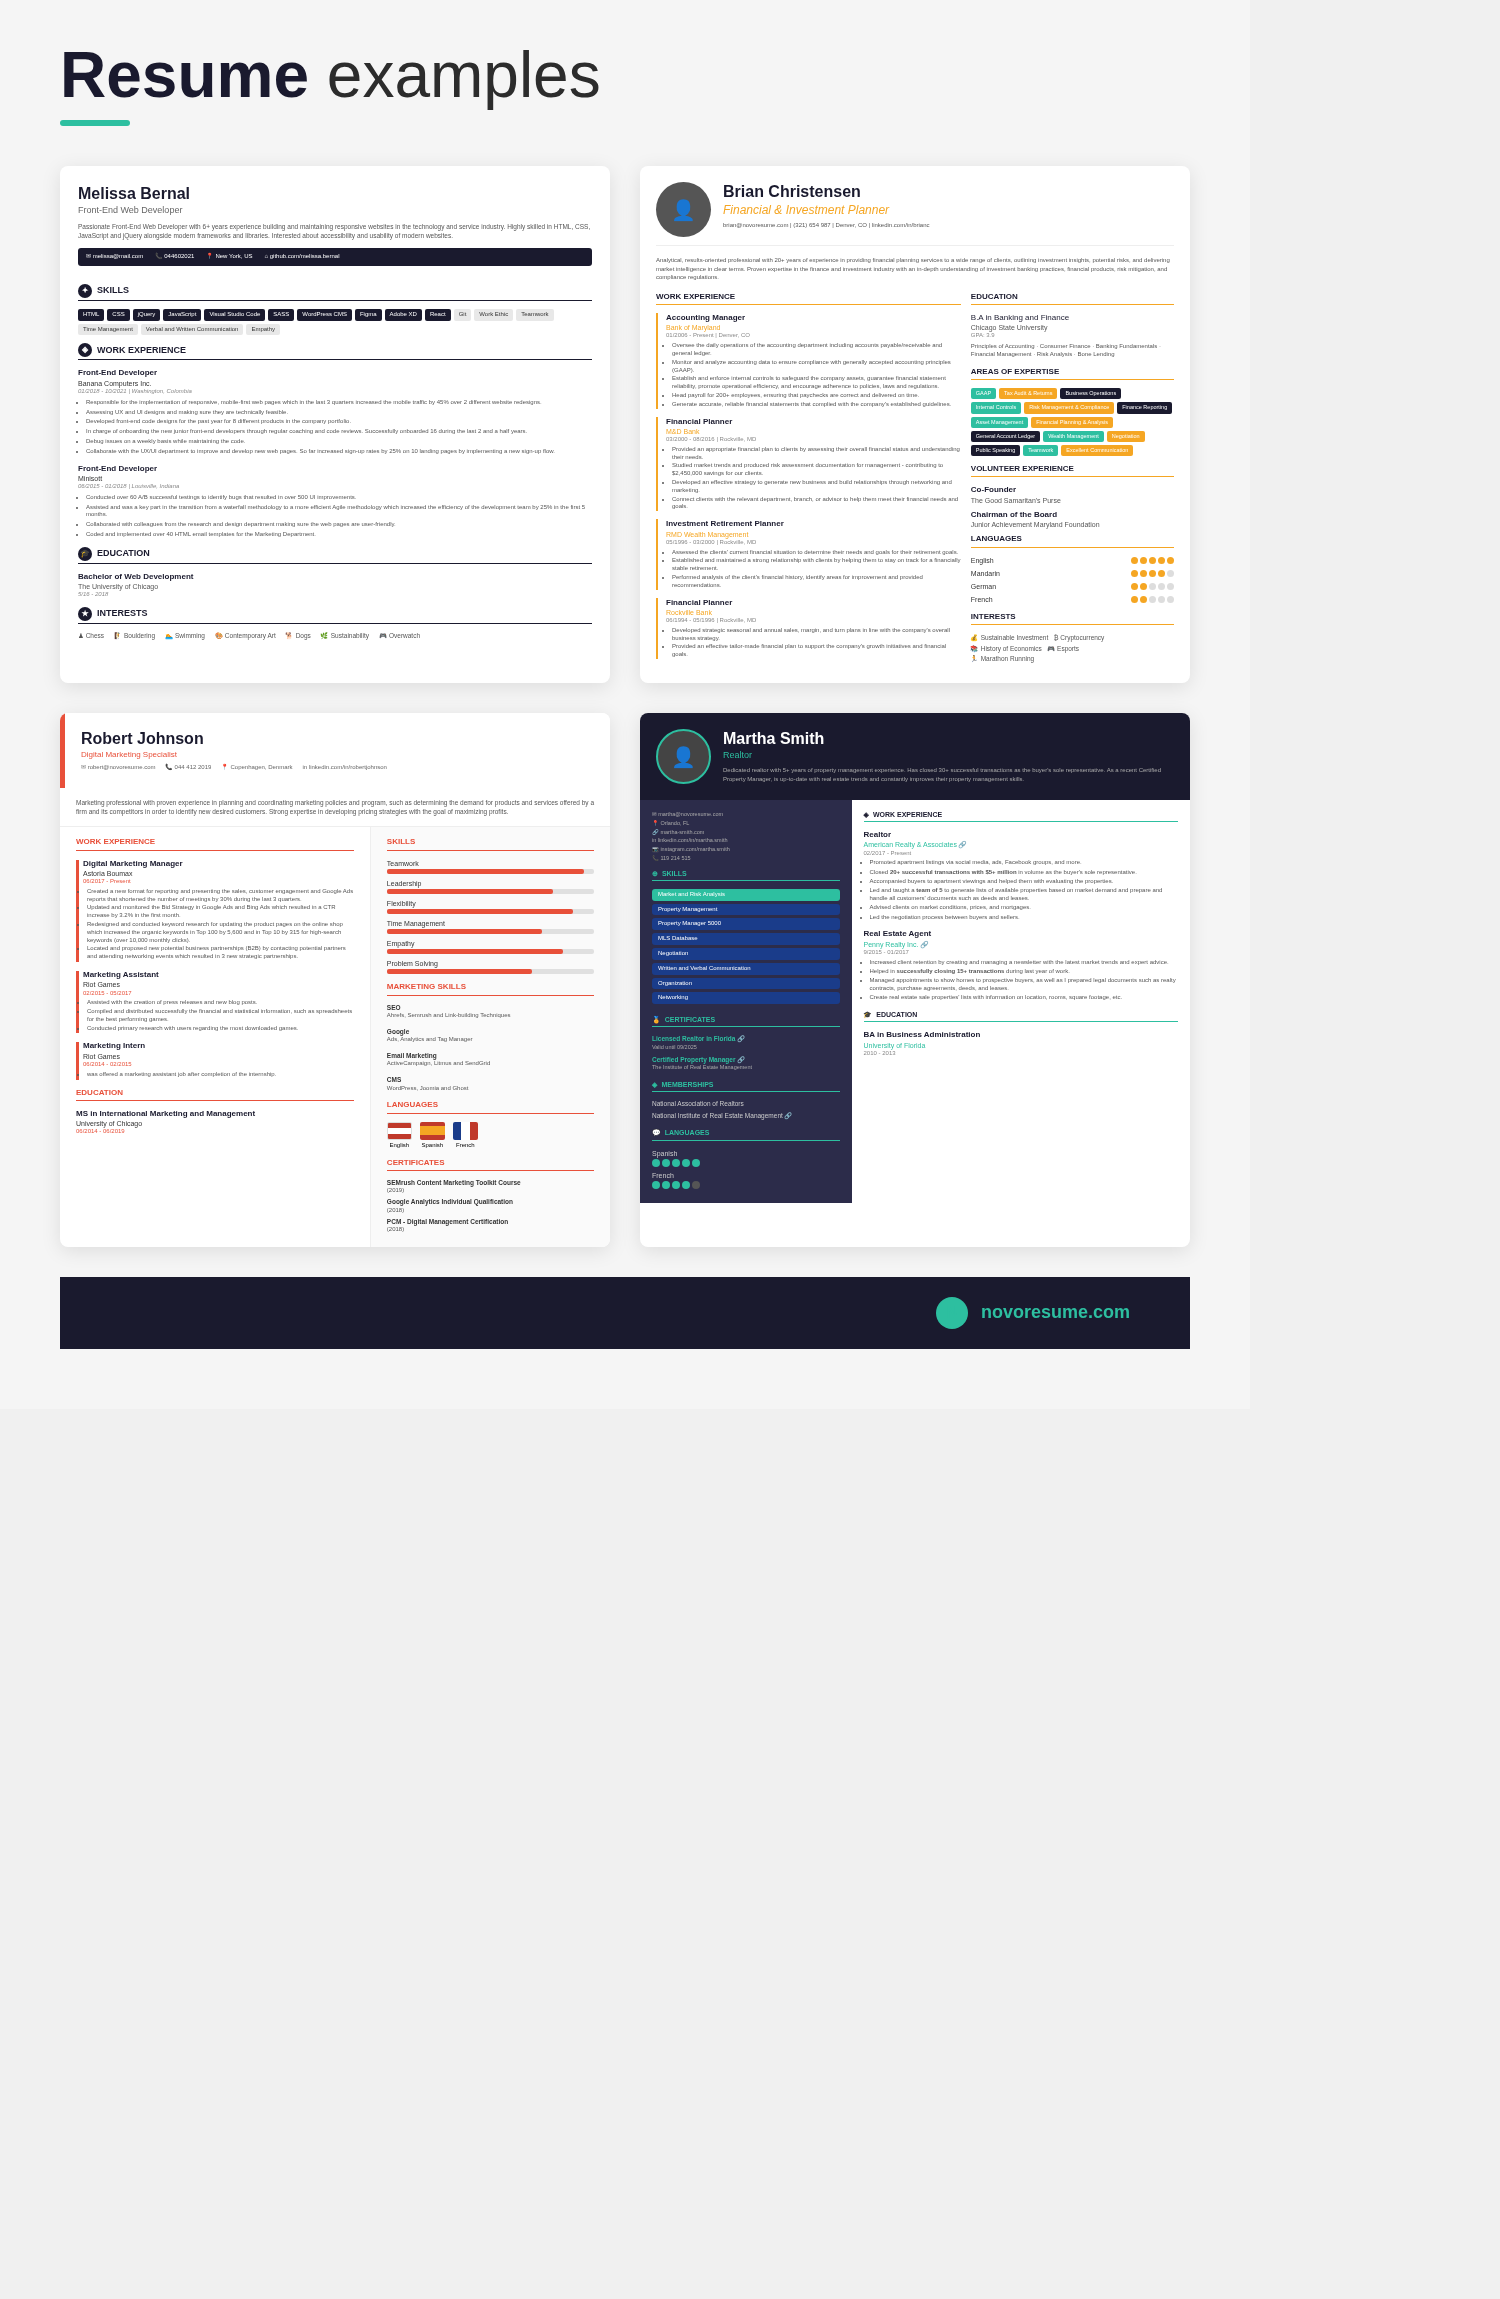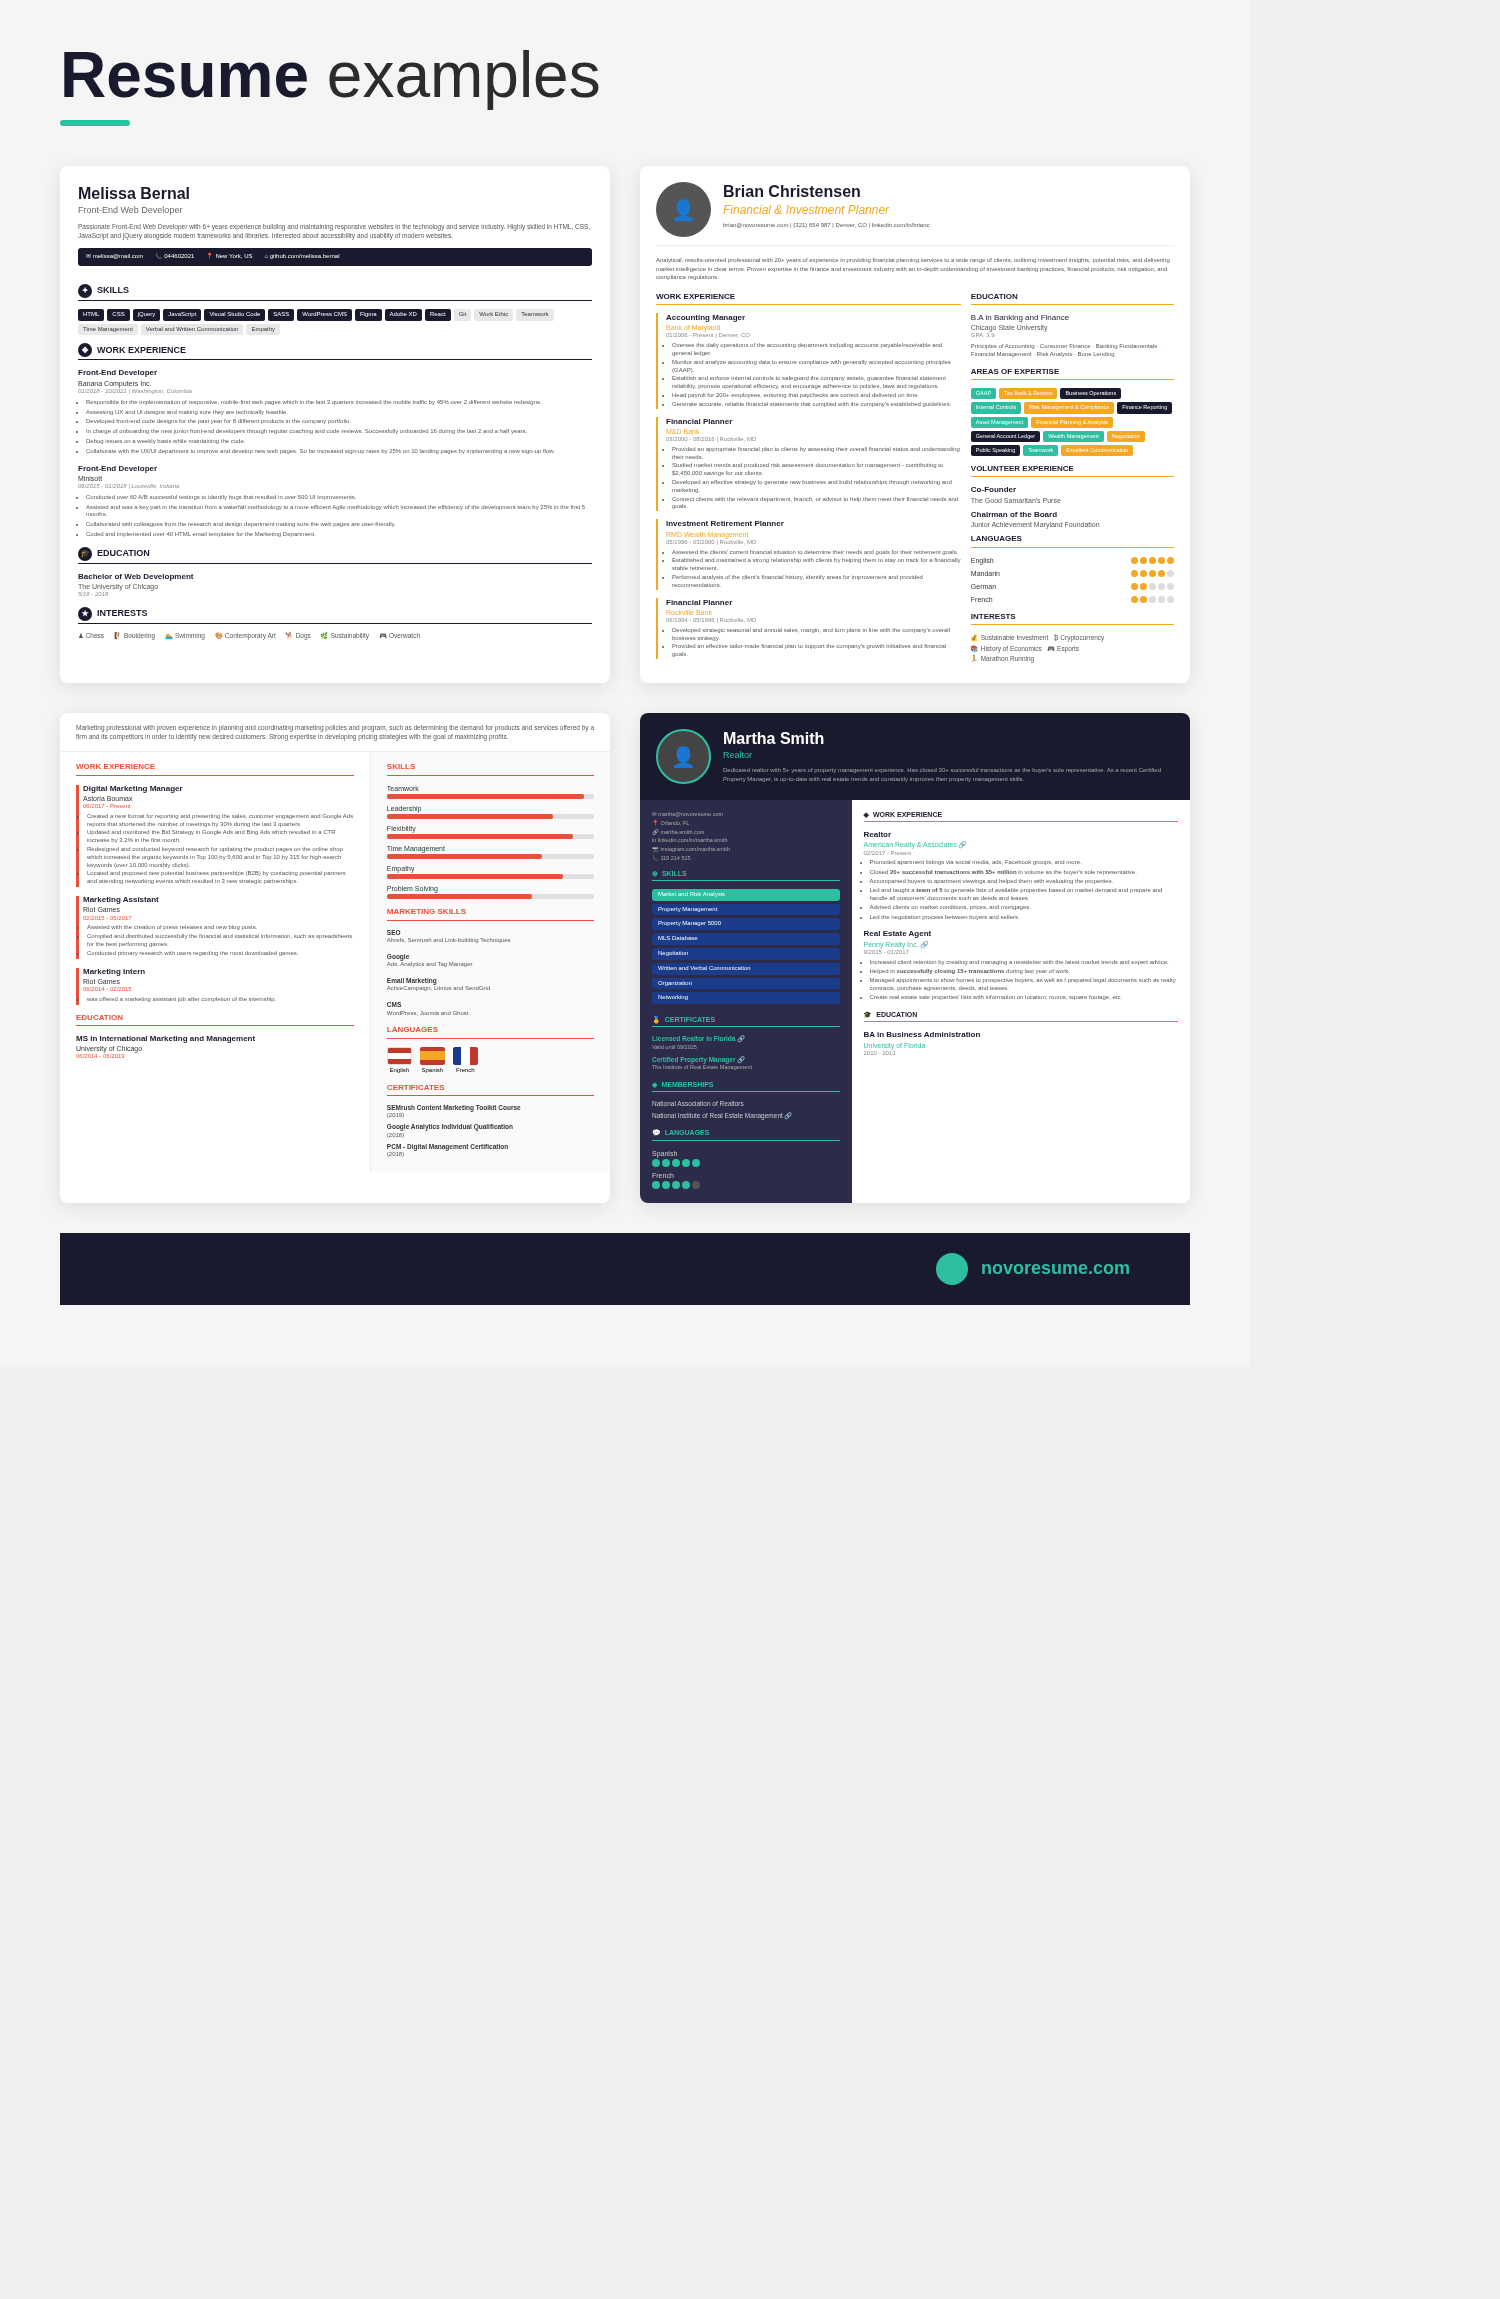--- a/index.html
+++ b/index.html
@@ -573,20 +573,30 @@
           <div style="font-size:6.5px;color:#555;line-height:1.6;">
             💰 Sustainable Investment &nbsp; ₿ Cryptocurrency<br>
             📚 History of Economics &nbsp; 🎮 Esports<br>
             🏃 Marathon Running
           </div>
         </div>
       </div>
     </div>
 
     <div class="resume-card r3">
+      <div class="r3-header">
+        <div class="r3-name">Robert Johnson</div>
+        <div class="r3-title">Digital Marketing Specialist</div>
+        <div class="r3-contact">
+          <span>✉ robert@novoresume.com</span>
+          <span>📞 044 412 2019</span>
+          <span>📍 Copenhagen, Denmark</span>
+          <span>in linkedin.com/in/robertjohnson</span>
+        </div>
+      </div>
       <div class="r3-bio">Marketing professional with proven experience in planning and coordinating marketing policies and program, such as determining the demand for products and services offered by a firm and its competitors in order to identify new desired customers. Strong expertise in developing pricing strategies with the goal of maximizing profits.</div>
       <div class="r3-body">
         <div class="r3-left">
           <div class="r3-section-title section-mb">WORK EXPERIENCE</div>
 
           <div class="r3-work-item">
             <div style="display:flex;gap:4px;">
               <div style="width:3px;background:#e8503a;flex-shrink:0;margin-top:1px;"></div>
               <div>
                 <div class="r3-work-title">Digital Marketing Manager</div>

